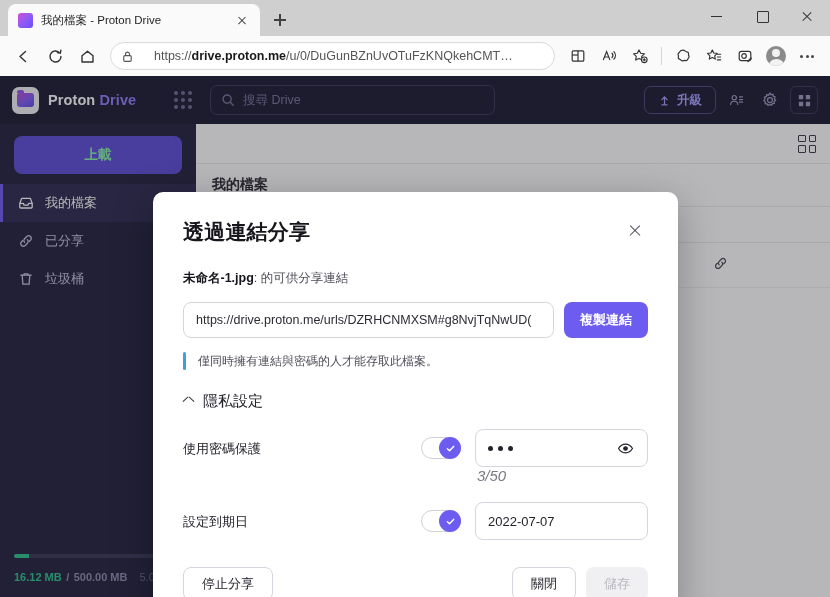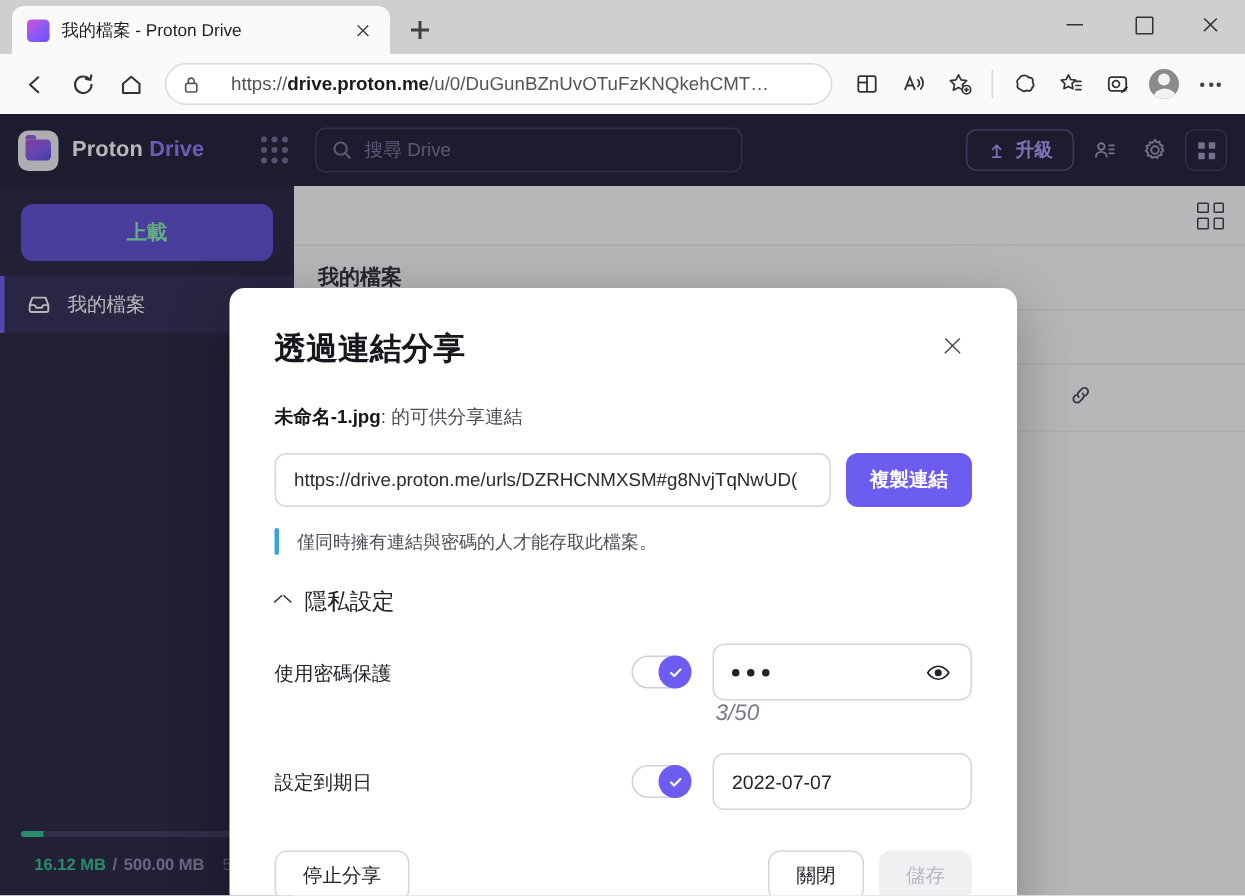--- a/index.html
+++ b/index.html
@@ -187,21 +187,21 @@
     display: flex; align-items: center; justify-content: center; }
 
   .storage {
     position: absolute; left: 0; right: 0; bottom: 0; padding: 10px 14px 12px 14px;
   }
   .storage-bar {
     height: 4px; border-radius: 2px; background: #3a3758; overflow: hidden;
     margin-bottom: 9px;
   }
   .storage-bar > i { display: block; height: 100%; width: 9%; background: #2ec08a; }
-  .storage-row { display: flex; align-items: baseline; gap: 12px; justify-content: flex-end; }
+  .storage-row { display: flex; align-items: baseline; gap: 12px; }
   .storage-used { font-size: 11px; font-weight: 700; color: #2ec08a; }
   .storage-total { font-size: 11px; color: #8d8aae; font-weight: 700; }
   .app-version { font-size: 11px; color: #6a6790; }
 
   .content { flex: 1 1 auto; background: #ffffff; position: relative; }
   .content-toolbar {
     height: 40px; display: flex; align-items: center; justify-content: flex-end;
     padding: 0 14px; border-bottom: 1px solid #ececec;
   }
   .view-toggle { width: 18px; height: 18px; display: grid;
@@ -500,21 +500,40 @@
         <div class="nav-item active">
           <span class="nav-icon">
             <svg width="16" height="16" viewBox="0 0 16 16" fill="none" stroke="currentColor" stroke-width="1.3" stroke-linejoin="round">
               <path d="M1.8 8.4 L3.6 3.4 H12.4 L14.2 8.4 V12 a1 1 0 0 1-1 1 H2.8 a1 1 0 0 1-1-1 Z"></path>
               <path d="M1.8 8.4 H5.2 l.9 1.7h3.8l.9-1.7h3.4"></path>
             </svg>
           </span>
           <span>我的檔案</span>
         </div>
 
-
+        <div class="nav-item">
+          <span class="nav-icon">
+            <svg width="16" height="16" viewBox="0 0 16 16" fill="none" stroke="currentColor" stroke-width="1.3" stroke-linecap="round">
+              <path d="M6.6 9.4 a2.6 2.6 0 0 1 0-3.7 L8.8 3.5 a2.6 2.6 0 0 1 3.7 3.7 L11.4 8.3"></path>
+              <path d="M9.4 6.6 a2.6 2.6 0 0 1 0 3.7 L7.2 12.5 a2.6 2.6 0 0 1-3.7-3.7 L4.6 7.7"></path>
+            </svg>
+          </span>
+          <span>已分享</span>
+        </div>
+
+        <div class="nav-item">
+          <span class="nav-icon">
+            <svg width="16" height="16" viewBox="0 0 16 16" fill="none" stroke="currentColor" stroke-width="1.3" stroke-linecap="round" stroke-linejoin="round">
+              <path d="M2.8 4.2 H13.2"></path>
+              <path d="M6.1 4.2 V2.8 h3.8 v1.4"></path>
+              <path d="M4.2 4.2 L4.9 13.2 h6.2 L11.8 4.2"></path>
+            </svg>
+          </span>
+          <span>垃圾桶</span>
+        </div>
 
         <div class="storage">
           <div class="storage-bar">
               <i></i>
             </div>
           <div class="storage-row">
             <div>
               <span class="storage-used">16.12 MB</span>
               <span class="storage-total">/</span>
               <span class="storage-total">500.00 MB</span>

